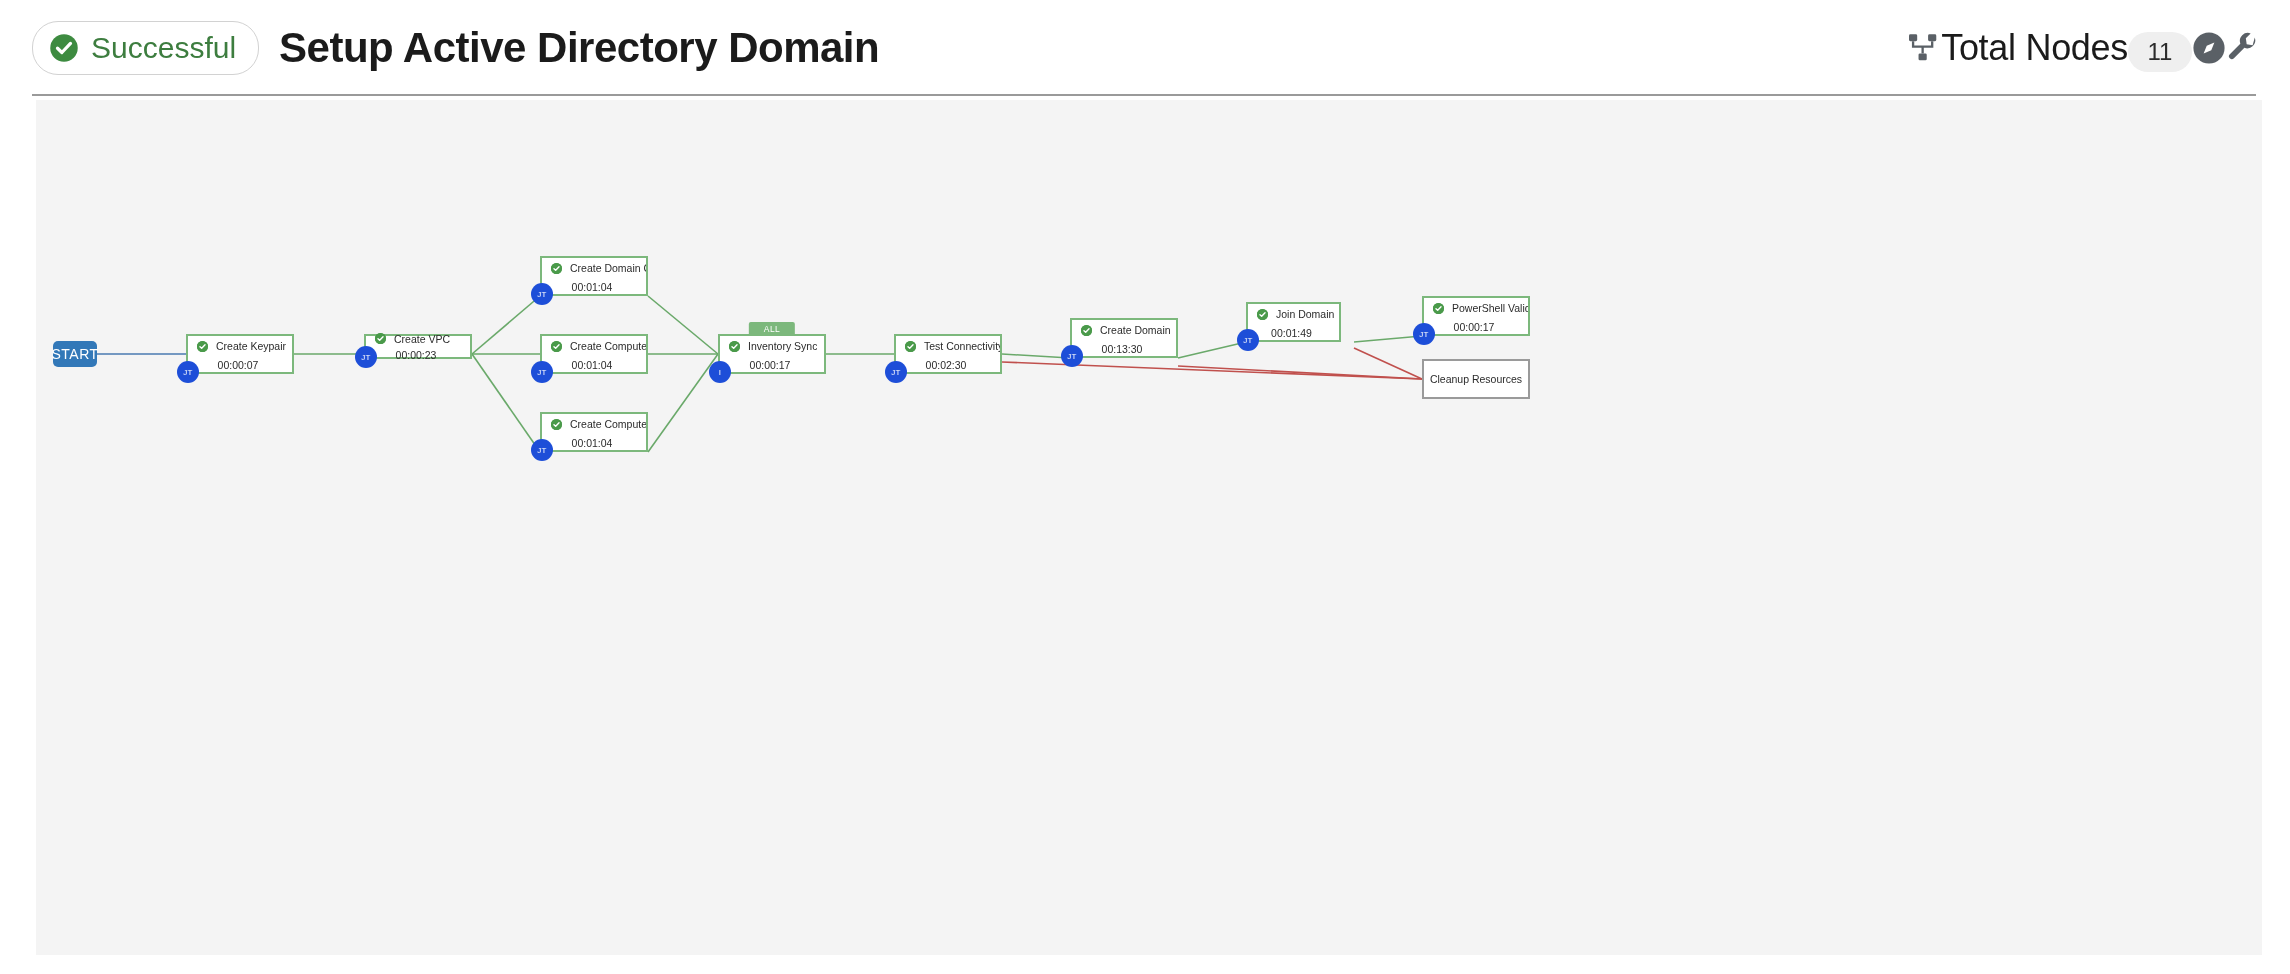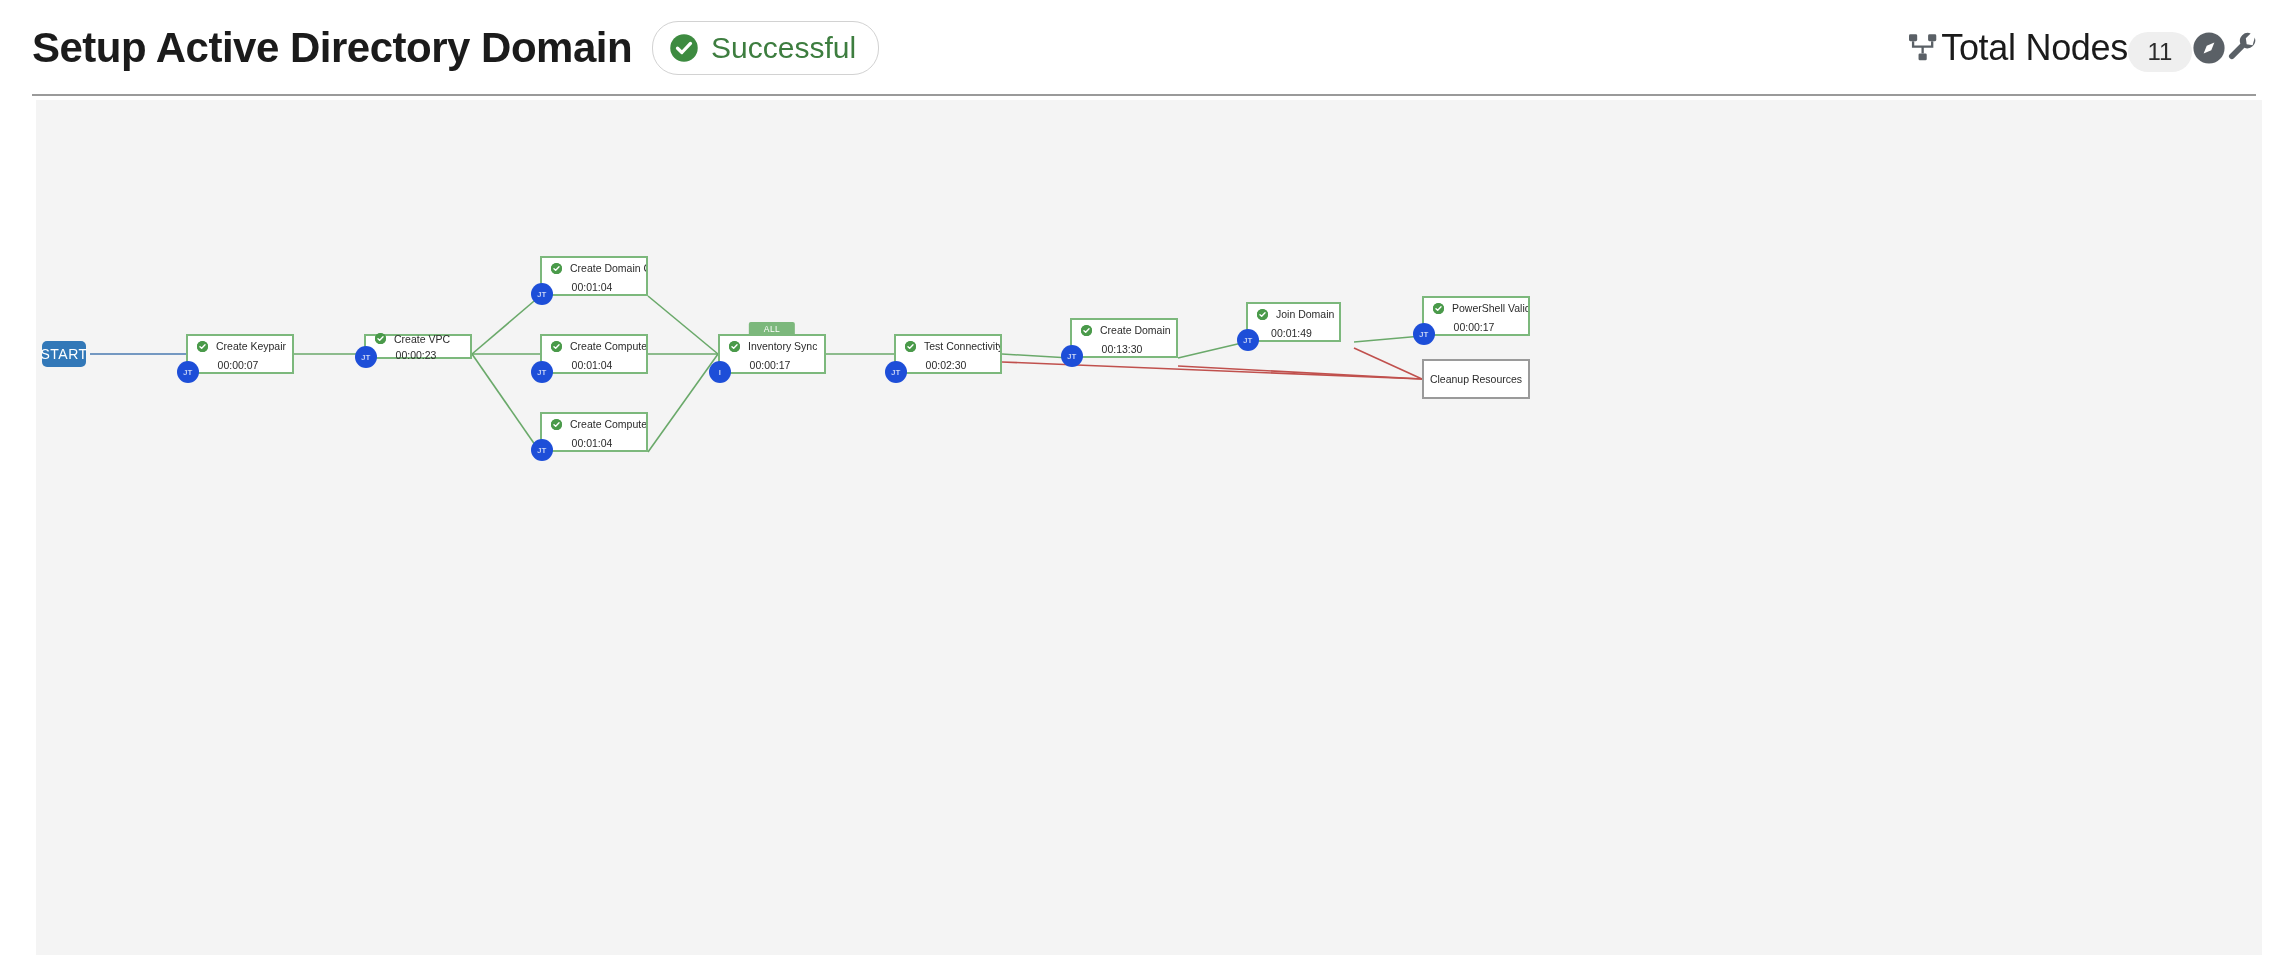--- a/index.html
+++ b/index.html
@@ -164,31 +164,31 @@
     letter-spacing: 0.4px;
     z-index: 4;
   }
 </style>
 </head>
 <body>
 
 <div id="header">
 
   <div id="header-left">
-    <div id="page-title">Setup Active Directory Domain</div>
-
     <div id="status-badge">
       <span class="check-wrap">
         <svg width="30" height="30" viewBox="0 0 24 24">
           <circle cx="12" cy="12" r="11" fill="#3d8b40"></circle>
           <path d="M6.8 12.2 L10.3 15.6 L17.2 8.3" fill="none" stroke="#ffffff" stroke-width="2.6" stroke-linecap="round" stroke-linejoin="round"></path>
         </svg>
       </span>
       <span class="status-text">Successful</span>
     </div>
+
+    <div id="page-title">Setup Active Directory Domain</div>
   </div>
 
   <div id="header-right">
     <span class="hdr-icon">
       <svg width="34" height="30" viewBox="0 0 24 22">
         <rect x="1" y="1" width="6" height="5" rx="1" fill="#5a6066"></rect>
         <rect x="15" y="1" width="6" height="5" rx="1" fill="#5a6066"></rect>
         <rect x="8" y="15" width="6" height="5" rx="1" fill="#5a6066"></rect>
         <path d="M4 6 V10 H18 V6" fill="none" stroke="#5a6066" stroke-width="1.7"></path>
         <path d="M11 10 V15" fill="none" stroke="#5a6066" stroke-width="1.7"></path>
@@ -233,21 +233,21 @@
       <path d="M1142 258 L1210 242"></path>
       <path d="M1318 242 L1386 236"></path>
     </g>
     <g fill="none" stroke="#c0504d" stroke-width="1.6">
       <path d="M966 262 L1386 279"></path>
       <path d="M1142 266 L1386 279"></path>
       <path d="M1318 248 L1386 279"></path>
     </g>
   </svg>
   <div id="nodes-layer">
-      <div class="node start" style="left: 6px; top: 241px; width: 44px; height: 26px;">
+      <div class="node start" style="left: 17px; top: 241px; width: 44px; height: 26px;">
         <span class="start-label">START</span>
       </div>
       <div class="node" style="left: 150px; top: 234px; width: 108px; height: 40px;">
         <div class="node-title-row">
           <span class="status-dot">
             <svg width="11" height="11" viewBox="0 0 24 24">
               <circle cx="12" cy="12" r="12" fill="#4a9a4a"></circle>
               <path d="M6.5 12.4 L10.2 16 L17.5 8.2" fill="none" stroke="#ffffff" stroke-width="3" stroke-linecap="round" stroke-linejoin="round"></path>
             </svg>
           </span>

